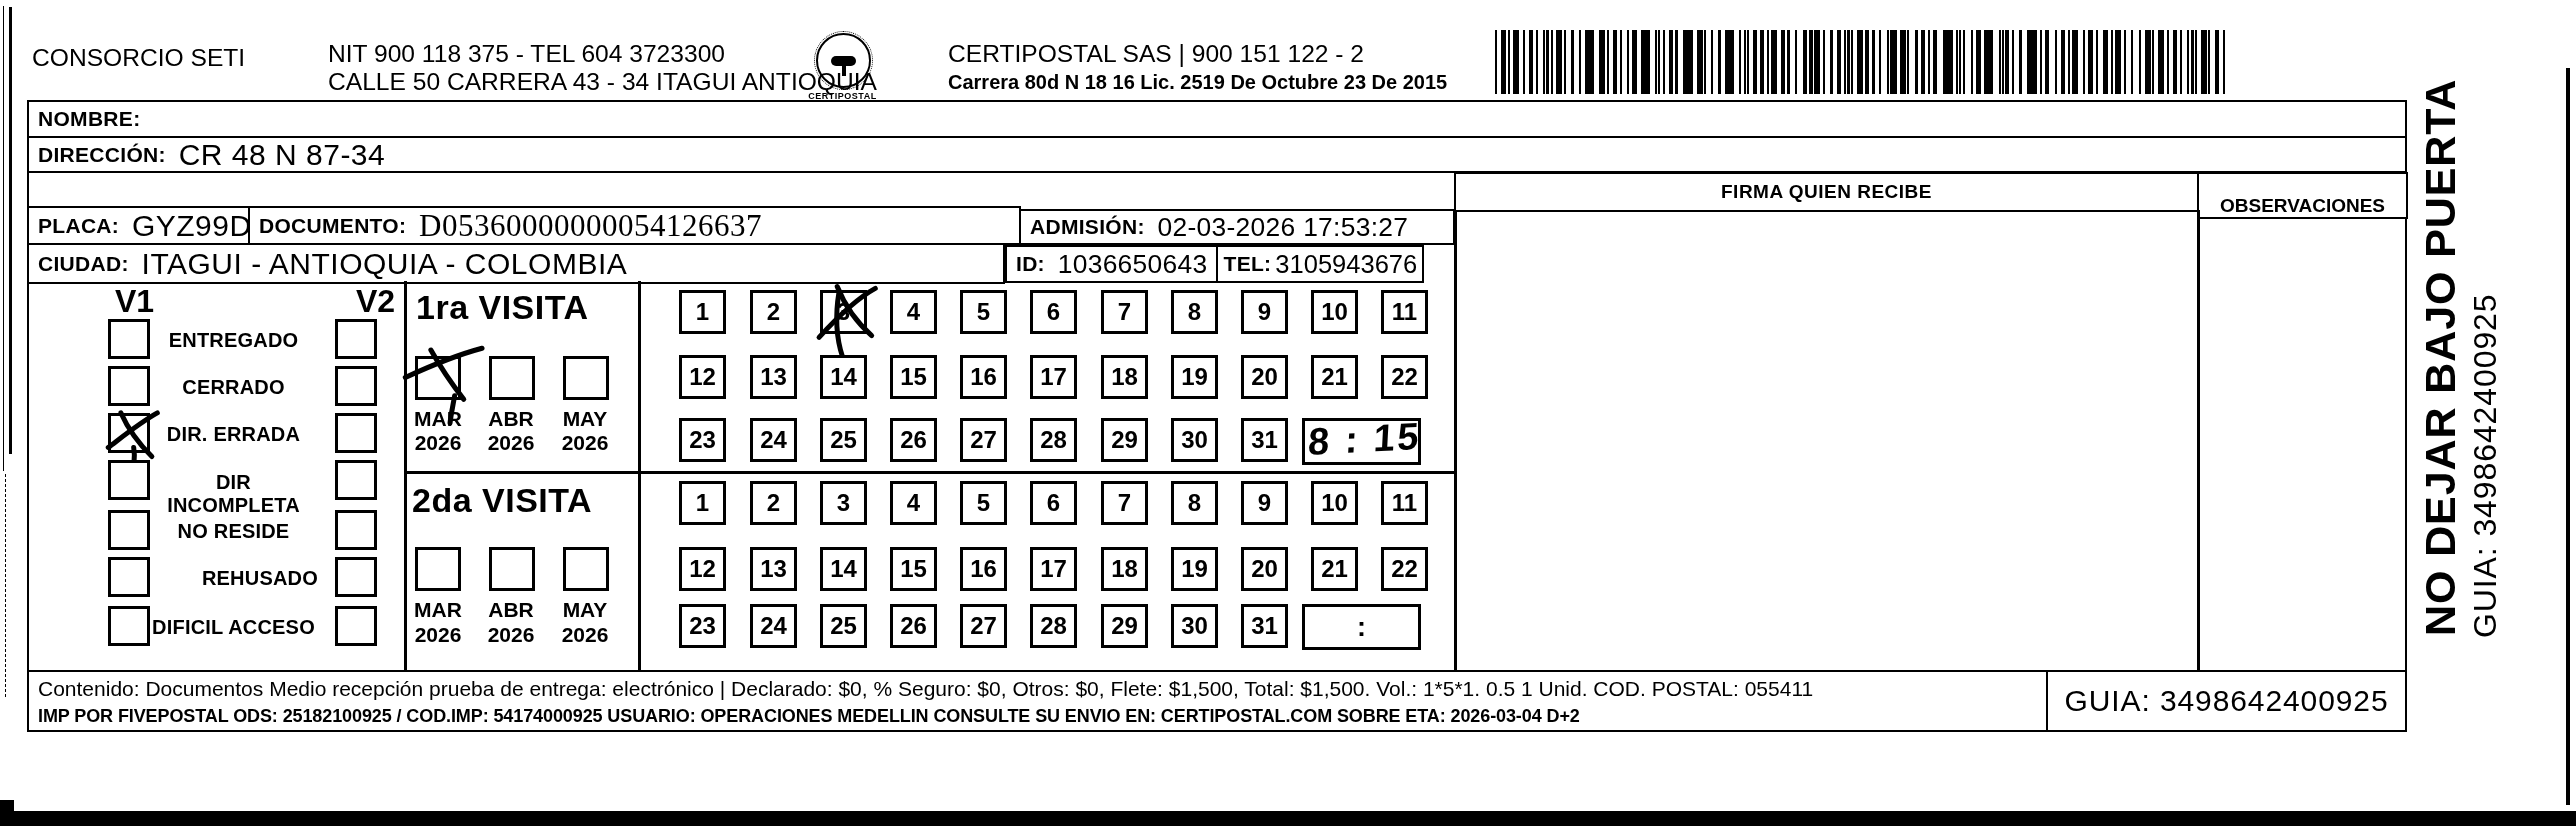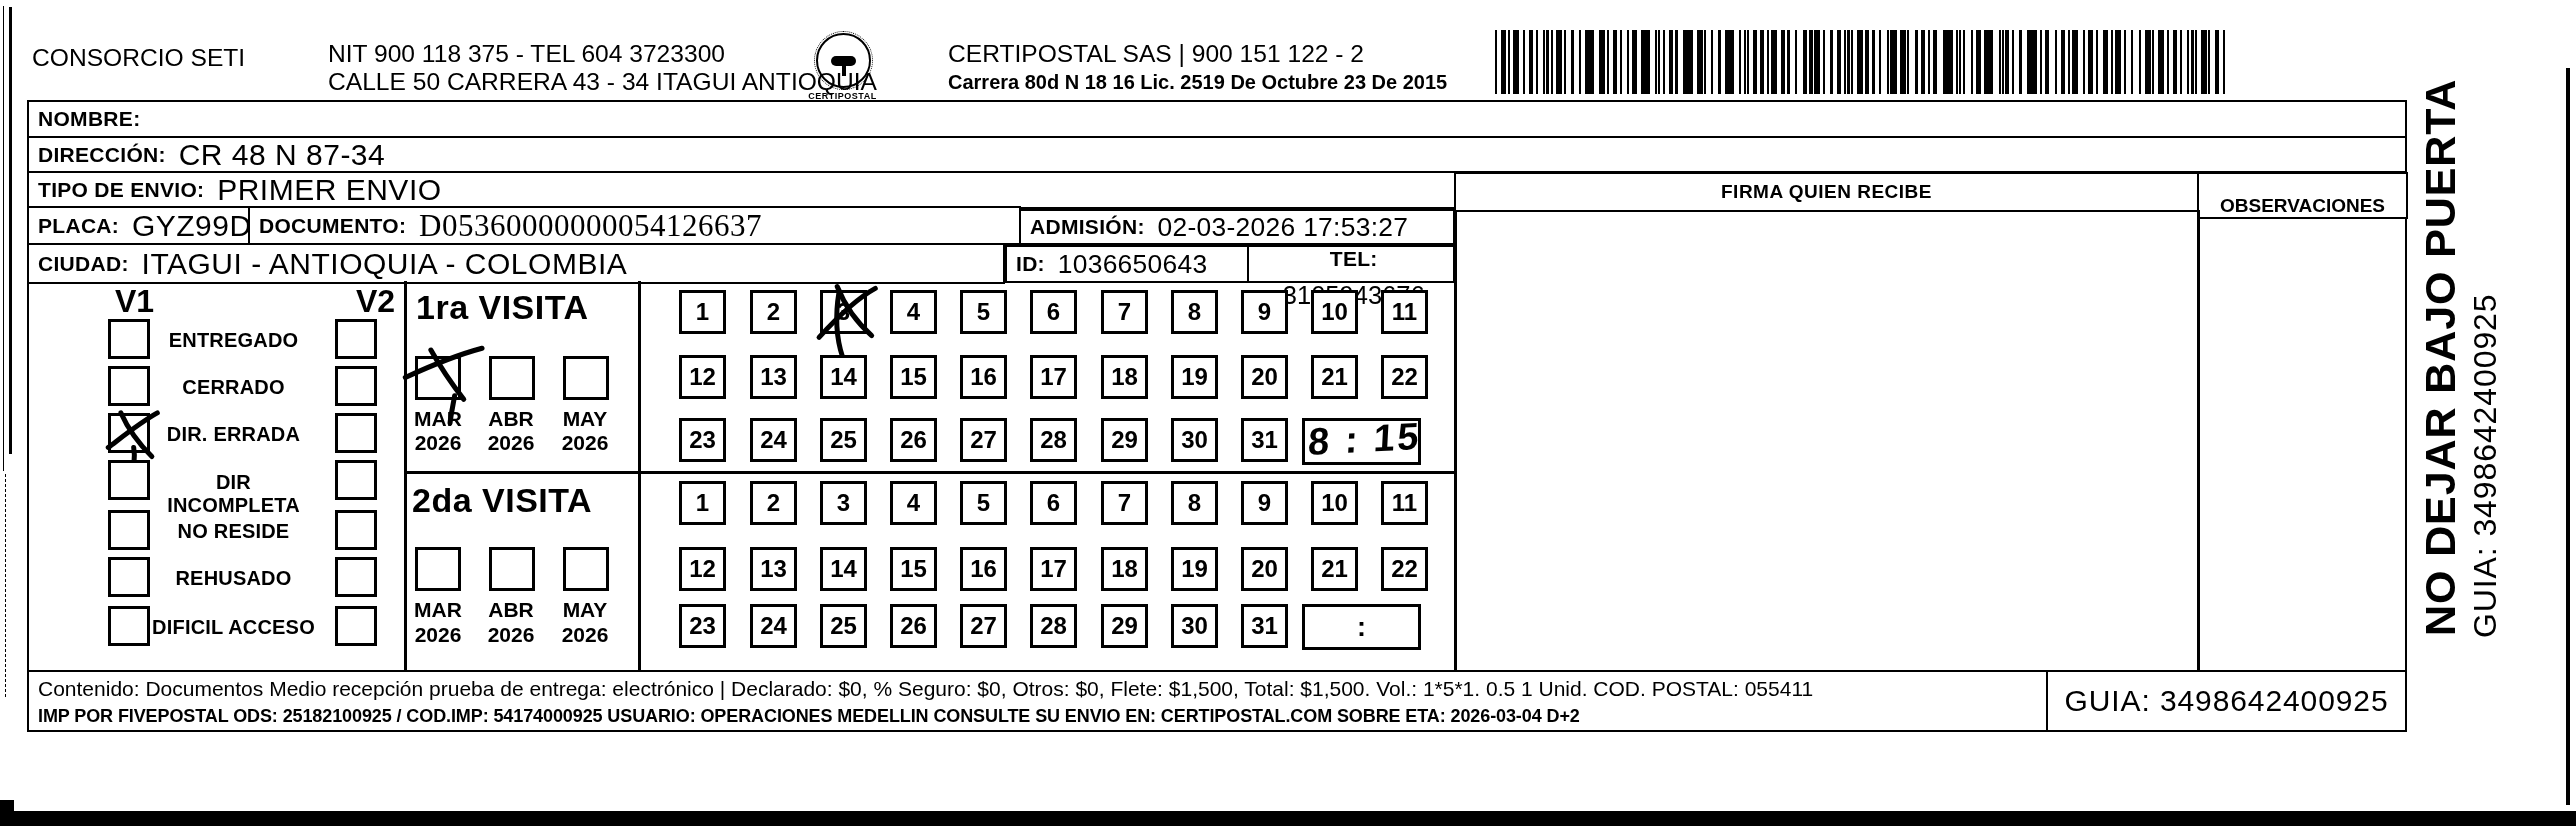--- a/index.html
+++ b/index.html
@@ -69,45 +69,41 @@
   <div class="bx" style="left:27px;top:100px;width:2380px;height:632px;border-width:2.7px;background:transparent;"></div>
 
   <div class="bx row-field" style="left:27px;top:100px;width:2380px;height:38px;">
     <span class="lbl">NOMBRE:</span>
   </div>
   <div class="bx row-field" style="left:27px;top:136px;width:2380px;height:37px;">
     <span class="lbl">DIRECCIÓN:</span>
     <span class="val">CR 48 N 87-34</span>
   </div>
 
-  <div class="bx row-field" style="left:27px;top:171px;width:1429px;height:38px;">
-    <span class="lbl">TIPO DE ENVIO:</span>
-    <span class="val">PRIMER ENVIO</span>
-  </div>
   <div class="bx row-field" style="left:27px;top:206px;width:223px;height:39px;">
     <span class="lbl">PLACA:</span>
     <span class="val">GYZ99D</span>
   </div>
   <div class="bx row-field" style="left:248px;top:206px;width:773px;height:39px;">
     <span class="lbl">DOCUMENTO:</span>
     <span class="val" style="font-size:31px;font-family:Liberation Serif, serif;">D05360000000054126637</span>
   </div>
   <div class="bx row-field" style="left:1019px;top:209px;width:436px;height:36px;">
     <span class="lbl">ADMISIÓN:</span>
     <span class="val-sm">02-03-2026 17:53:27</span>
   </div>
   <div class="bx row-field" style="left:27px;top:243px;width:978px;height:41px;">
     <span class="lbl">CIUDAD:</span>
     <span class="val">ITAGUI - ANTIOQUIA - COLOMBIA</span>
   </div>
   <div class="bx row-field" style="left:1005px;top:245px;width:244px;height:38px;">
     <span class="lbl">ID:</span>
     <span class="val-sm">1036650643</span>
   </div>
-  <div class="bx row-field" style="left:1247px;top:245px;width:208px;height:38px;gap:10px;padding-left:5.5px;flex-direction:column;">
+  <div class="bx row-field" style="left:1216px;top:245px;width:208px;height:38px;gap:4px;padding-left:5.5px;">
     <span class="lbl">TEL:</span>
     <span style="font-size:25.5px;white-space:nowrap;">3105943676</span>
   </div>
 
   <div class="bx" style="left:1454px;top:172px;width:745px;height:40px;display:flex;align-items:center;justify-content:center;">
     <span style="font-weight:bold;font-size:19px;letter-spacing:0.5px;">FIRMA QUIEN RECIBE</span>
   </div>
   <div class="bx" style="left:2197px;top:172px;width:211px;height:47px;display:flex;align-items:flex-end;justify-content:center;">
     <span style="font-weight:bold;font-size:19px;">OBSERVACIONES</span>
   </div>
@@ -154,21 +150,21 @@
       <path d="M26,12 C34,30 46,46 60,60" fill="none" stroke="#000" stroke-width="5.5" stroke-linecap="round"></path>
       <path d="M40,50 C42,62 40,74 36,86" fill="none" stroke="#000" stroke-width="5.5" stroke-linecap="round"></path>
     </svg>
     <div class="cb" style="left:108px;top:460px;"></div>
     <div class="statlabel" style="left:149px;top:471px;">DIR INCOMPLETA</div>
     <div class="cb" style="left:335px;top:460px;"></div>
     <div class="cb" style="left:108px;top:510px;"></div>
     <div class="statlabel" style="left:149px;top:520px;">NO RESIDE</div>
     <div class="cb" style="left:335px;top:510px;"></div>
     <div class="cb" style="left:108px;top:557px;"></div>
-    <div class="statlabel" style="left:149px;top:567px;">REHUSADO</div>
+    <div class="statlabel" style="left:149px;top:567px;text-align:right;">REHUSADO</div>
     <div class="cb" style="left:335px;top:557px;"></div>
     <div class="cb" style="left:108px;top:606px;"></div>
     <div class="statlabel" style="left:149px;top:616px;">DIFICIL ACCESO</div>
     <div class="cb" style="left:335px;top:606px;"></div>
     <div class="cb" style="left:415px;top:356px;width:46px;height:44px;"></div>
     <div class="mlabel" style="left:408px;top:407px;">MAR</div>
     <div class="mlabel" style="left:408px;top:431px;">2026</div>
     <svg width="95" height="86" style="position:absolute;left:398px;top:339px;overflow:visible;" viewBox="0 0 104 94">
       <path d="M8,42 C34,30 62,18 92,10" fill="none" stroke="#000" stroke-width="5.5" stroke-linecap="round"></path>
       <path d="M36,12 C46,30 58,48 72,66" fill="none" stroke="#000" stroke-width="5.5" stroke-linecap="round"></path>

